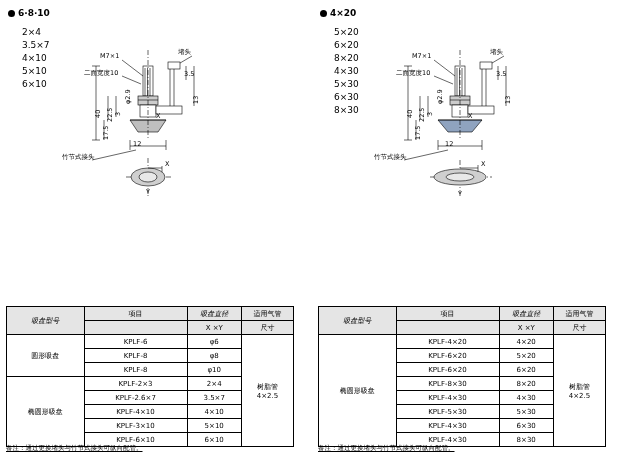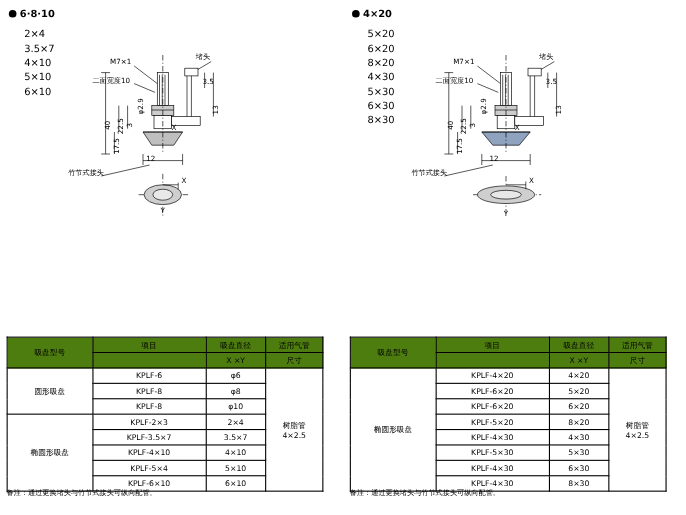--- a/index.html
+++ b/index.html
@@ -31,26 +31,26 @@
 
   
   table.spec{
     position:absolute;border-collapse:collapse;font-size:7px;
     background:#fff;
   }
   table.spec th,table.spec td{
     border:1px solid #000;padding:0;text-align:center;
     height:13px;font-weight:normal;
   }
-  table.spec thead th{background:#4d7c0f;font-weight:normal;line-height:8px;}
+  table.spec thead th{background:#e5e5e5;font-weight:normal;line-height:8px;}
   .cellbold{font-weight:bold;}
-  .note{position:absolute;font-size:6.5px;white-space:nowrap;}
-  .leftcol{width:66px;}
+  .note{position:absolute;font-size:6.5px;white-space:nowrap;text-decoration:underline;}
+  .leftcol{width:66px;font-style:italic;}
   .itemcol{width:88px;}
-  .dcol{width:46px;}
+  .dcol{width:46px;font-style:italic;}
   .tcol{width:44px;margin-left:42px;}
 </style>
 </head>
 <body>
 
 <div class="panel left">
 
   <div class="bullet-head" style="left:8px;top:8px;">
     <span class="bullet-dot"></span><span>6·8·10</span>
   </div>
@@ -163,29 +163,29 @@
       <tr>
         <td class="cellbold">KPLF-8</td>
         <td>φ10</td>
       </tr>
       <tr>
         <td rowspan="5">椭圆形吸盘</td>
         <td class="cellbold">KPLF-2×3</td>
         <td>2×4</td>
       </tr>
       <tr>
-        <td class="cellbold">KPLF-3.5×7</td>
+        <td class="cellbold">KPLF-2.6×7</td>
         <td>3.5×7</td>
       </tr>
       <tr>
         <td class="cellbold">KPLF-4×10</td>
         <td>4×10</td>
       </tr>
       <tr>
-        <td class="cellbold">KPLF-5×4</td>
+        <td class="cellbold">KPLF-3×10</td>
         <td>5×10</td>
       </tr>
       <tr>
         <td class="cellbold">KPLF-6×10</td>
         <td>6×10</td>
       </tr>
     </tbody>
   </table>
 
   <div class="note" style="left:6px;top:444px;">备注：通过更换堵头与竹节式接头可纵向配管。</div>
@@ -291,21 +291,21 @@
       </tr>
       <tr>
         <td class="cellbold">KPLF-6×20</td>
         <td>5×20</td>
       </tr>
       <tr>
         <td class="cellbold">KPLF-6×20</td>
         <td>6×20</td>
       </tr>
       <tr>
-        <td class="cellbold">KPLF-5×20</td>
+        <td class="cellbold">KPLF-8×30</td>
         <td>8×20</td>
       </tr>
       <tr>
         <td class="cellbold">KPLF-4×30</td>
         <td>4×30</td>
       </tr>
       <tr>
         <td class="cellbold">KPLF-5×30</td>
         <td>5×30</td>
       </tr>

